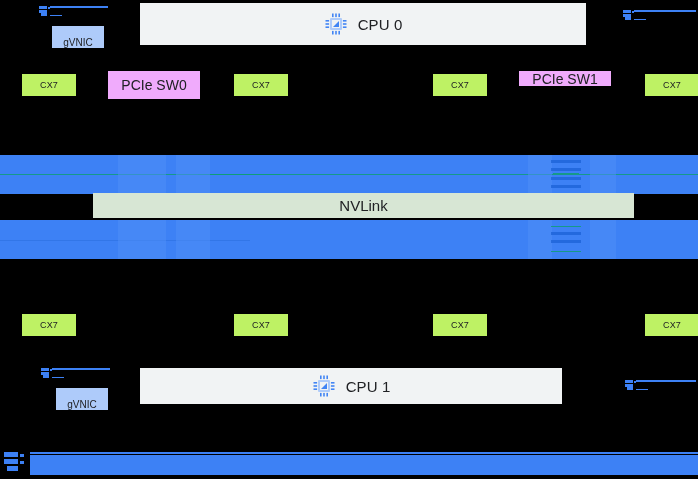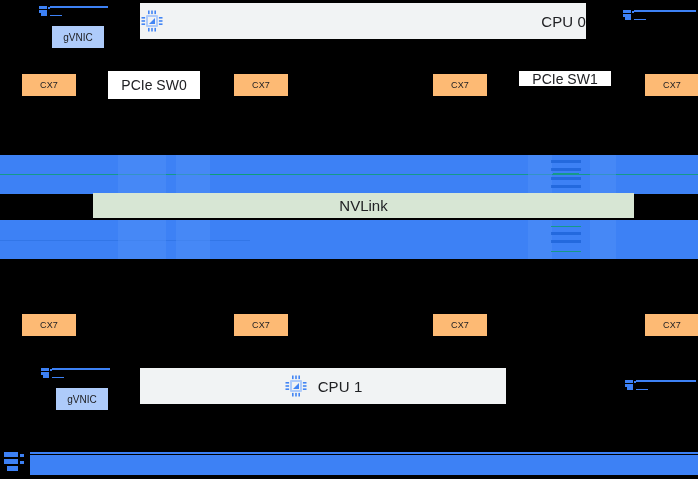--- a/index.html
+++ b/index.html
@@ -39,31 +39,32 @@
   
   .box {
     display: flex;
     align-items: center;
     justify-content: center;
     color: #202124;
     text-align: center;
     box-sizing: border-box;
   }
   .box-cx7 {
-    background: #fdba74;
+    background: #bef264;
     font-size: 9px;
     letter-spacing: 0.2px;
   }
   .box-sw {
-    background: #ffffff;
+    background: #f0abfc;
     font-size: 14px;
   }
   .box-gvnic {
     background: #aecbfa;
     font-size: 10px;
+    align-items: flex-end;
   }
 
   
   .nic-wrap { position: absolute; }
   .nic-line {
     position: absolute;
     height: 2px;
     background: #3d81f5;
   }
   .nic-line.thin { height: 1px; background:#3d81f5; }
@@ -129,21 +130,21 @@
       <rect x="1" y="2" width="8" height="3" fill="#3d81f5"></rect>
       <rect x="1" y="6" width="8" height="3" fill="#3d81f5"></rect>
       <rect x="3" y="9" width="6" height="3" fill="#3d81f5"></rect>
       <rect x="10" y="3" width="2" height="2" fill="#3d81f5"></rect>
     </svg>
   </div>
   <div class="box box-gvnic abs" style="left:52px; top:26px; width:52px; height:22px;">
     <span>gVNIC</span>
   </div>
 
-  <div class="cpu-bar abs" style="left:140px; top:3px; width:446px; height:36px;justify-content:space-between;">
+  <div class="cpu-bar abs" style="left:140px; top:3px; width:446px; height:42px;">
     <svg class="chip-icon" width="24" height="24" viewBox="0 0 24 24">
       <rect x="6" y="6" width="12" height="12" rx="1" fill="#aecbfa"></rect>
       <rect x="8" y="8" width="8" height="8" fill="#f1f3f4"></rect>
       <path d="M9 15 L15 15 L15 9 Z" fill="#4285f4"></path>
       <g fill="#4285f4">
         <rect x="8" y="1.5" width="1.6" height="3.6"></rect>
         <rect x="11.2" y="1.5" width="1.6" height="3.6"></rect>
         <rect x="14.4" y="1.5" width="1.6" height="3.6"></rect>
         <rect x="8" y="18.9" width="1.6" height="3.6"></rect>
         <rect x="11.2" y="18.9" width="1.6" height="3.6"></rect>
@@ -240,21 +241,21 @@
       <rect x="1" y="2" width="8" height="3" fill="#3d81f5"></rect>
       <rect x="1" y="6" width="8" height="3" fill="#3d81f5"></rect>
       <rect x="3" y="9" width="6" height="3" fill="#3d81f5"></rect>
       <rect x="10" y="3" width="2" height="2" fill="#3d81f5"></rect>
     </svg>
   </div>
   <div class="box box-gvnic abs" style="left:56px; top:388px; width:52px; height:22px;">
     <span>gVNIC</span>
   </div>
 
-  <div class="cpu-bar abs" style="left:140px; top:368px; width:366px; height:36px;">
+  <div class="cpu-bar abs" style="left:140px; top:368px; width:422px; height:36px;">
     <svg class="chip-icon" width="24" height="24" viewBox="0 0 24 24">
       <rect x="6" y="6" width="12" height="12" rx="1" fill="#aecbfa"></rect>
       <rect x="8" y="8" width="8" height="8" fill="#f1f3f4"></rect>
       <path d="M9 15 L15 15 L15 9 Z" fill="#4285f4"></path>
       <g fill="#4285f4">
         <rect x="8" y="1.5" width="1.6" height="3.6"></rect>
         <rect x="11.2" y="1.5" width="1.6" height="3.6"></rect>
         <rect x="14.4" y="1.5" width="1.6" height="3.6"></rect>
         <rect x="8" y="18.9" width="1.6" height="3.6"></rect>
         <rect x="11.2" y="18.9" width="1.6" height="3.6"></rect>

